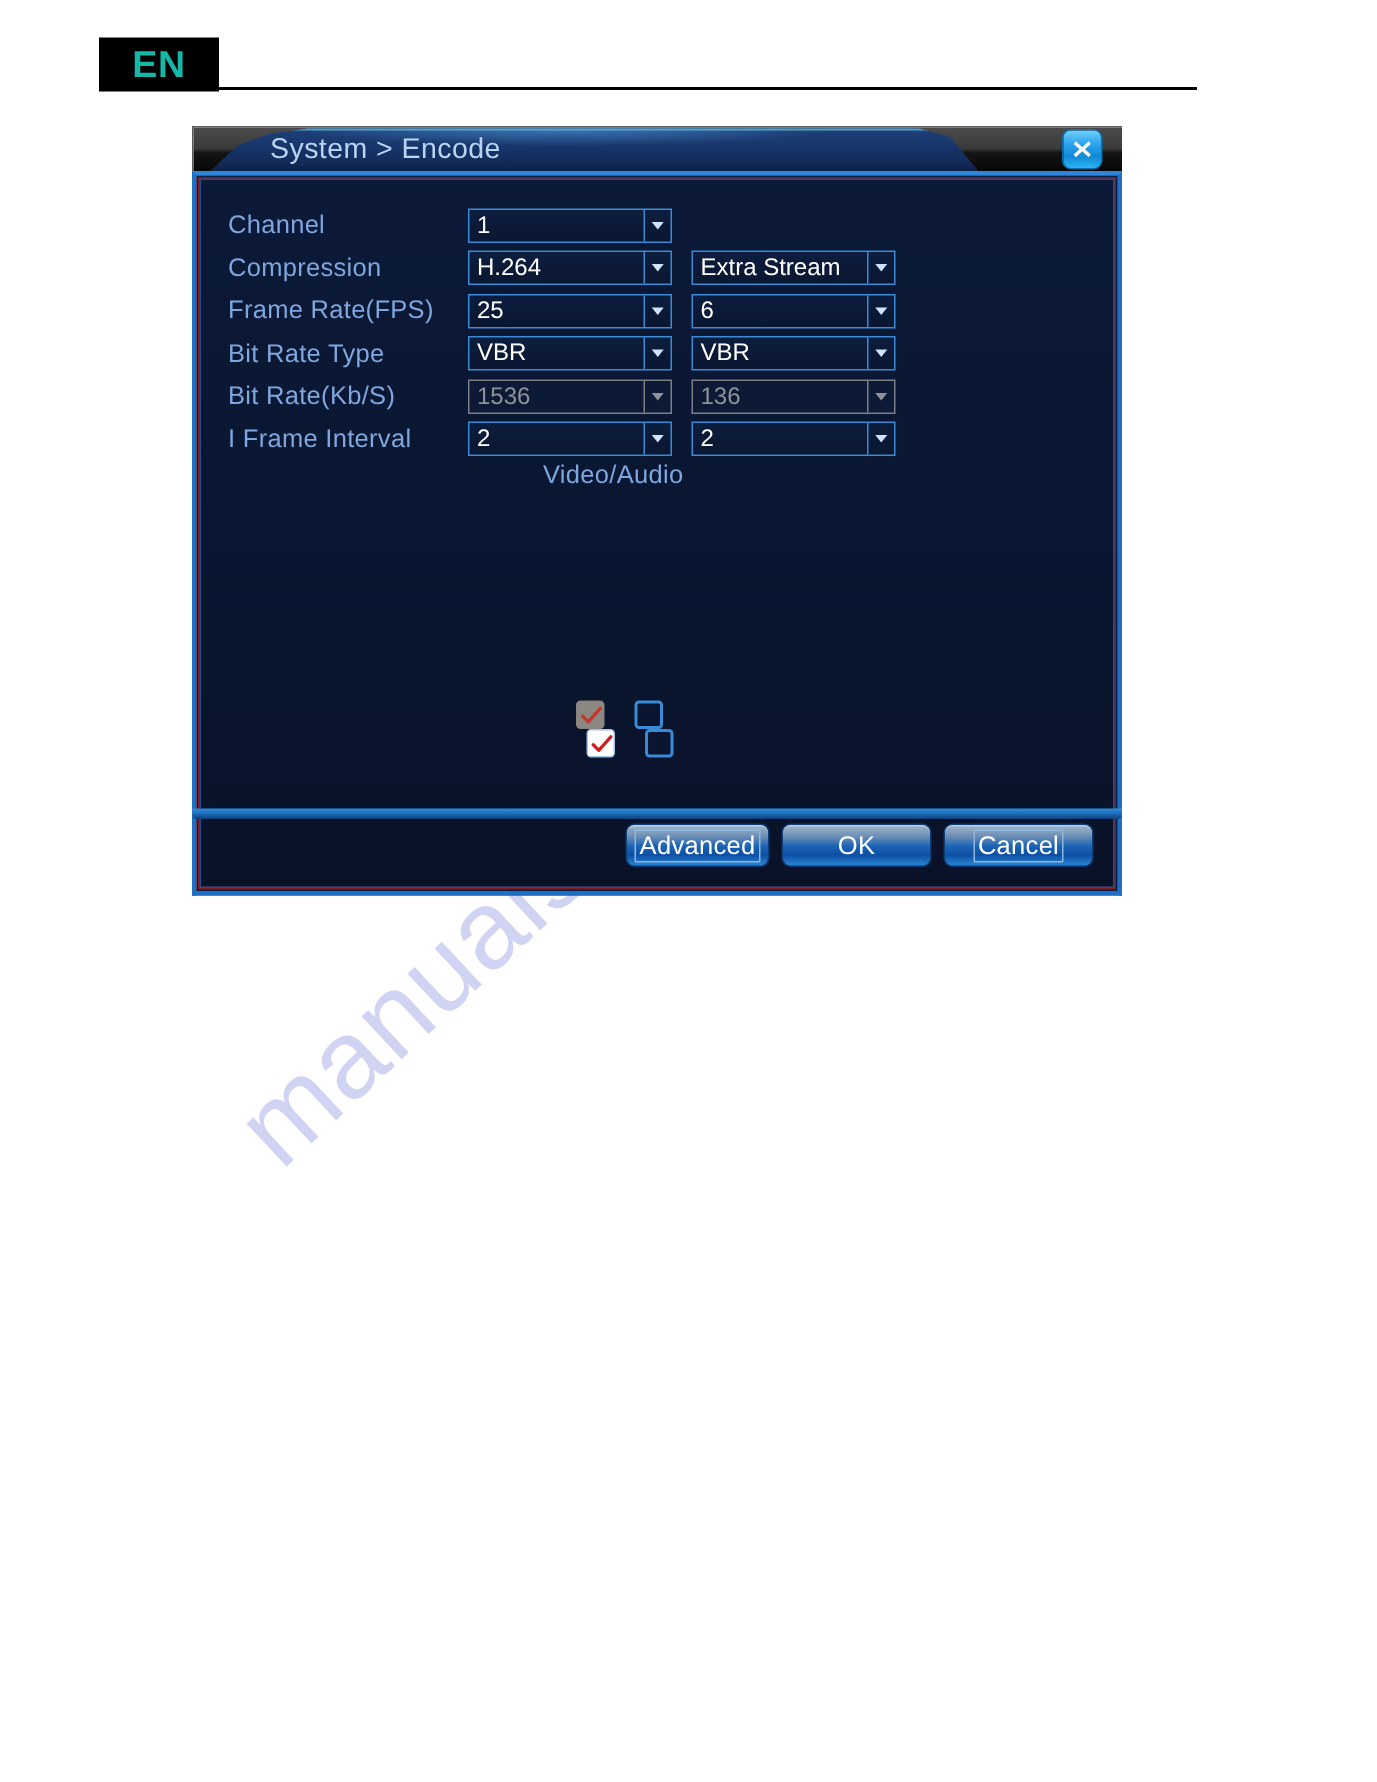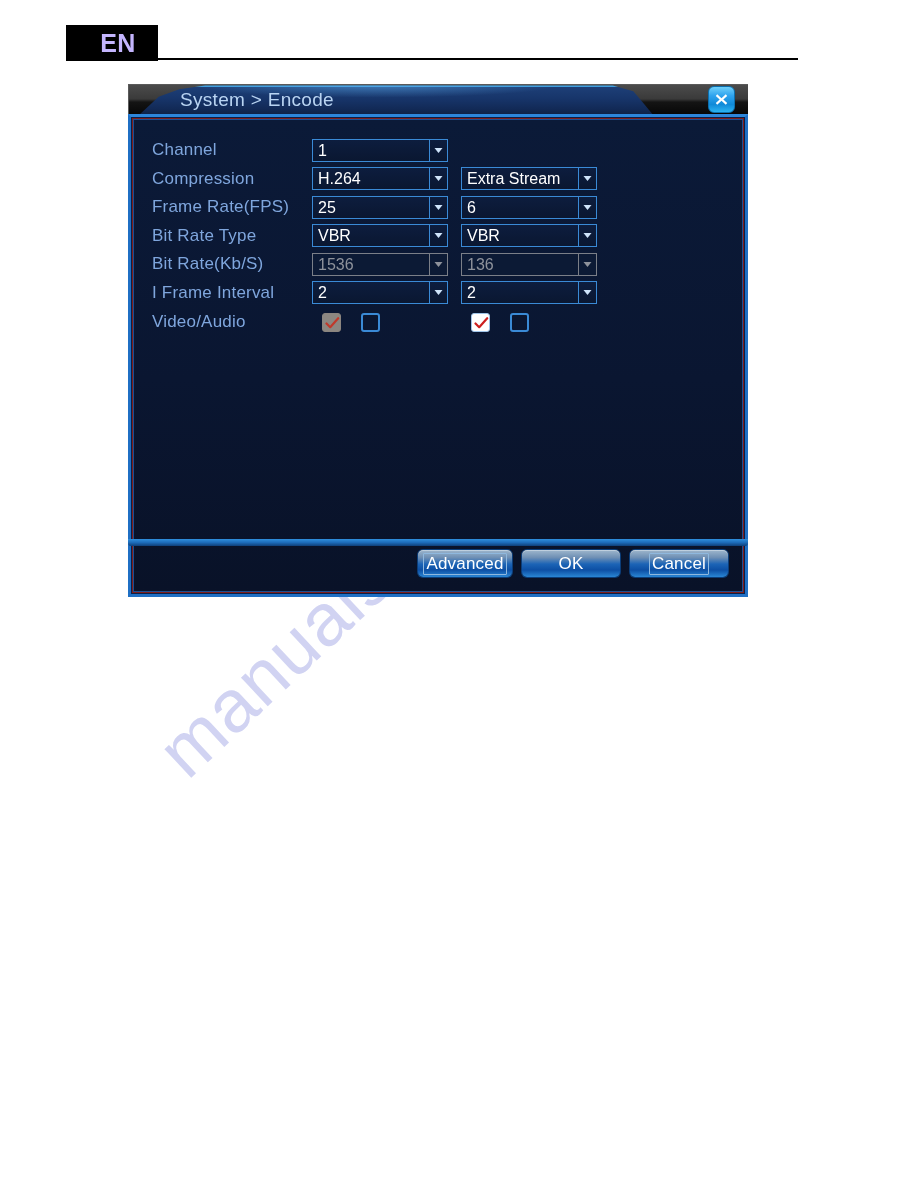--- a/index.html
+++ b/index.html
@@ -17,29 +17,28 @@
   }
 
   
   #lang-badge {
     position: absolute;
     left: 66px;
     top: 25px;
     width: 80px;
     height: 36px;
     background: #000000;
-    color: #c4b5fd;
+    color: #14b8a6;
     font-size: 25px;
     font-weight: bold;
     letter-spacing: 0.5px;
     display: flex;
     align-items: center;
     justify-content: center;
     font-family: "Liberation Sans", sans-serif;
-    padding-left: 12px;
   }
   #header-rule {
     position: absolute;
     left: 146px;
     top: 58px;
     width: 652px;
     height: 2px;
     background: #000000;
   }
 
@@ -444,21 +443,21 @@
           <div class="combo second">
             <span class="val">2</span>
             <span class="arrow">
               <svg width="9" height="7" viewBox="0 0 9 7">
                   <path d="M0.5 1 L8.5 1 L4.5 6 Z" fill="#cfe4fa"></path>
                 </svg>
             </span>
           </div>
         </div>
 
-        <div class="row" style="height:30px;">
+        <div class="row" style="height:30px;flex-direction:column;">
           <div class="row-label">Video/Audio</div>
 
           <div class="cb-wrap" style="width:136px;">
             <span class="checkbox checked-gray" style="margin-left:10px;">
               <svg width="15" height="15" viewBox="0 0 15 15">
                 <path d="M1.5 7.5 L5.2 11.2 L13.2 2.2" stroke="#c0392b" stroke-width="2.2" fill="none" stroke-linecap="round" stroke-linejoin="round"></path>
               </svg>
             </span>
             <span class="checkbox empty" style="margin-left:20px;"></span>
           </div>

